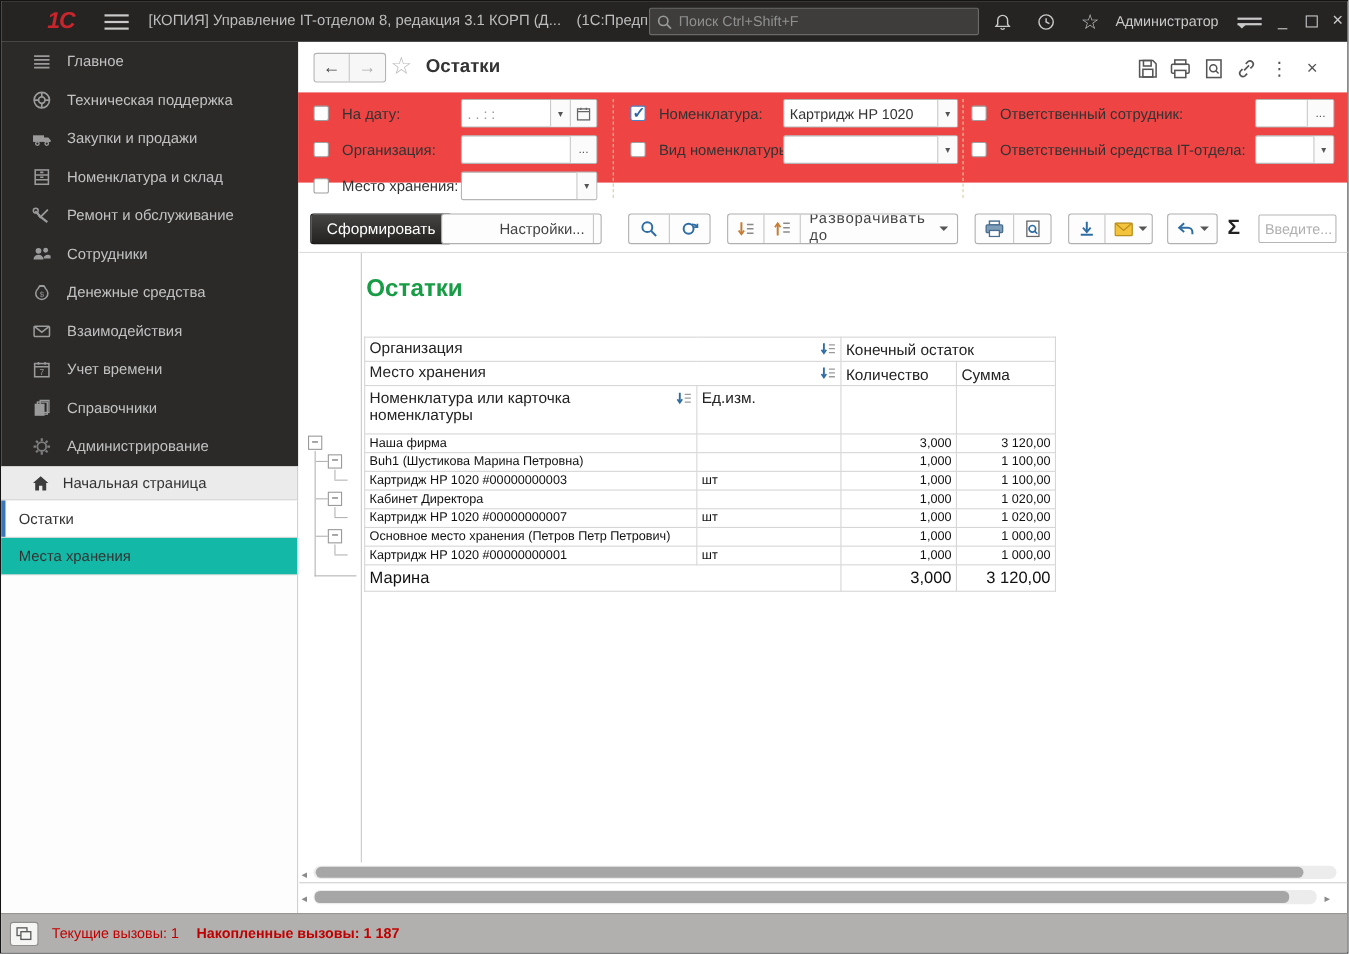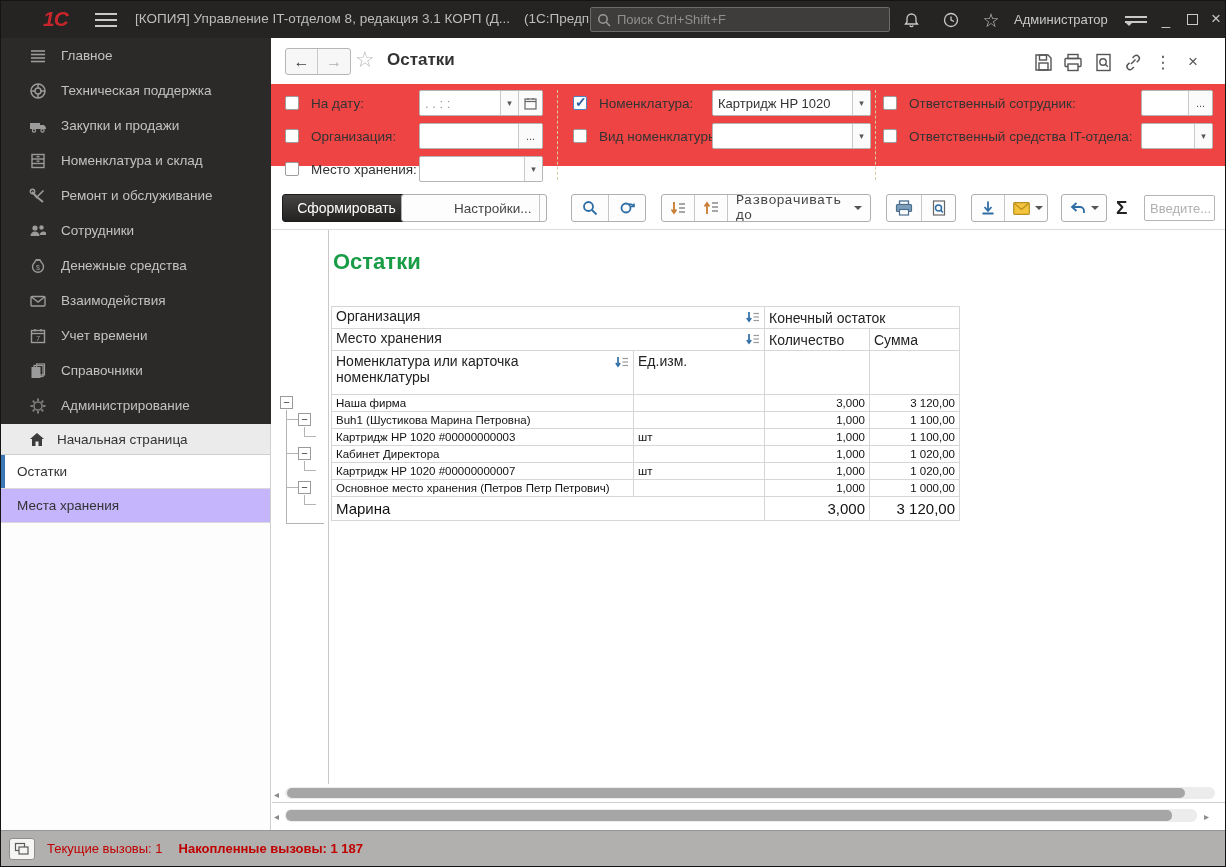--- a/index.html
+++ b/index.html
@@ -24,21 +24,21 @@
   .svcmenu i { display:block; height:2px; background:#c9c9c9; margin:3px 0; }
   .svcmenu .car { width:0; height:0; border-left:4px solid transparent; border-right:4px solid transparent; border-top:4px solid #c9c9c9; margin:2px auto 0; background:none; }
 
   
   .sidebar-dark { left:0; top:37px; width:270px; height:386px; background:#2b2a29; }
   .sb-item { display:flex; align-items:center; height:35px; padding-left:28px; cursor:pointer; }
   .sb-item svg { flex:0 0 18px; }
   .sb-item .lbl { color:#c2c2c2; font-size:13.5px; margin-left:14px; }
   .home-row { left:0; top:423px; width:270px; height:31px; background:#ebebeb; border-bottom:1px solid #d0d0d0; border-right:1px solid #d0d0d0; display:flex; align-items:center; padding-left:28px; }
   .home-row .lbl { color:#333; font-size:13.5px; margin-left:12px; }
-  .sb-tab { left:0; width:270px; height:34px; background:#c4b5fd; border-bottom:1px solid #d9d9d9; border-right:1px solid #d0d0d0; display:flex; align-items:center; padding-left:16px; font-size:13.5px; color:#333; cursor:pointer; }
+  .sb-tab { left:0; width:270px; height:34px; background:#14b8a6; border-bottom:1px solid #d9d9d9; border-right:1px solid #d0d0d0; display:flex; align-items:center; padding-left:16px; font-size:13.5px; color:#333; cursor:pointer; }
   .sb-tab.active { background:#fff; }
   .sb-tab.active::before { content:""; position:absolute; left:0; top:0; bottom:0; width:4px; background:#3b76b6; }
   .sb-fill { left:0; top:522px; width:270px; height:307px; background:#fdfdfd; border-right:1px solid #d0d0d0; }
 
   
   .nav-group { left:284px; top:47px; height:27px; display:flex; border:1px solid #b5b5b5; border-radius:3px; overflow:hidden; background:#f7f7f7; }
   .nav-btn { width:32px; display:flex; align-items:center; justify-content:center; font-size:16px; border-right:1px solid #c9c9c9; }
   .nav-btn:last-child { border-right:none; }
   .hdr-star { left:354px; top:46px; font-size:22px; color:#b9b9b9; }
   .hdr-title { left:386px; top:49px; font-size:17px; font-weight:bold; color:#333; }
@@ -581,20 +581,26 @@
           <td>шт</td>
       <td class="num">1,000</td>
           <td class="num">1 020,00</td>
     </tr>
     <tr>
       <td class="lv1">Основное место хранения (Петров Петр Петрович)</td>
           <td></td>
       <td class="num">1,000</td>
           <td class="num">1 000,00</td>
     </tr>
+    <tr>
+      <td class="lv2">Картридж HP 1020 #00000000001</td>
+          <td>шт</td>
+      <td class="num">1,000</td>
+          <td class="num">1 000,00</td>
+    </tr>
     <tr class="total">
       <td colspan="2" class="lv0">Марина</td>
       <td class="num">3,000</td>
           <td class="num">3 120,00</td>
     </tr>
   </tbody>
     </table>
 
   <div class="abs tbox" style="left:279px; top:395px;">−</div>
   <div class="abs tbox" style="left:297px; top:412px;">−</div>

